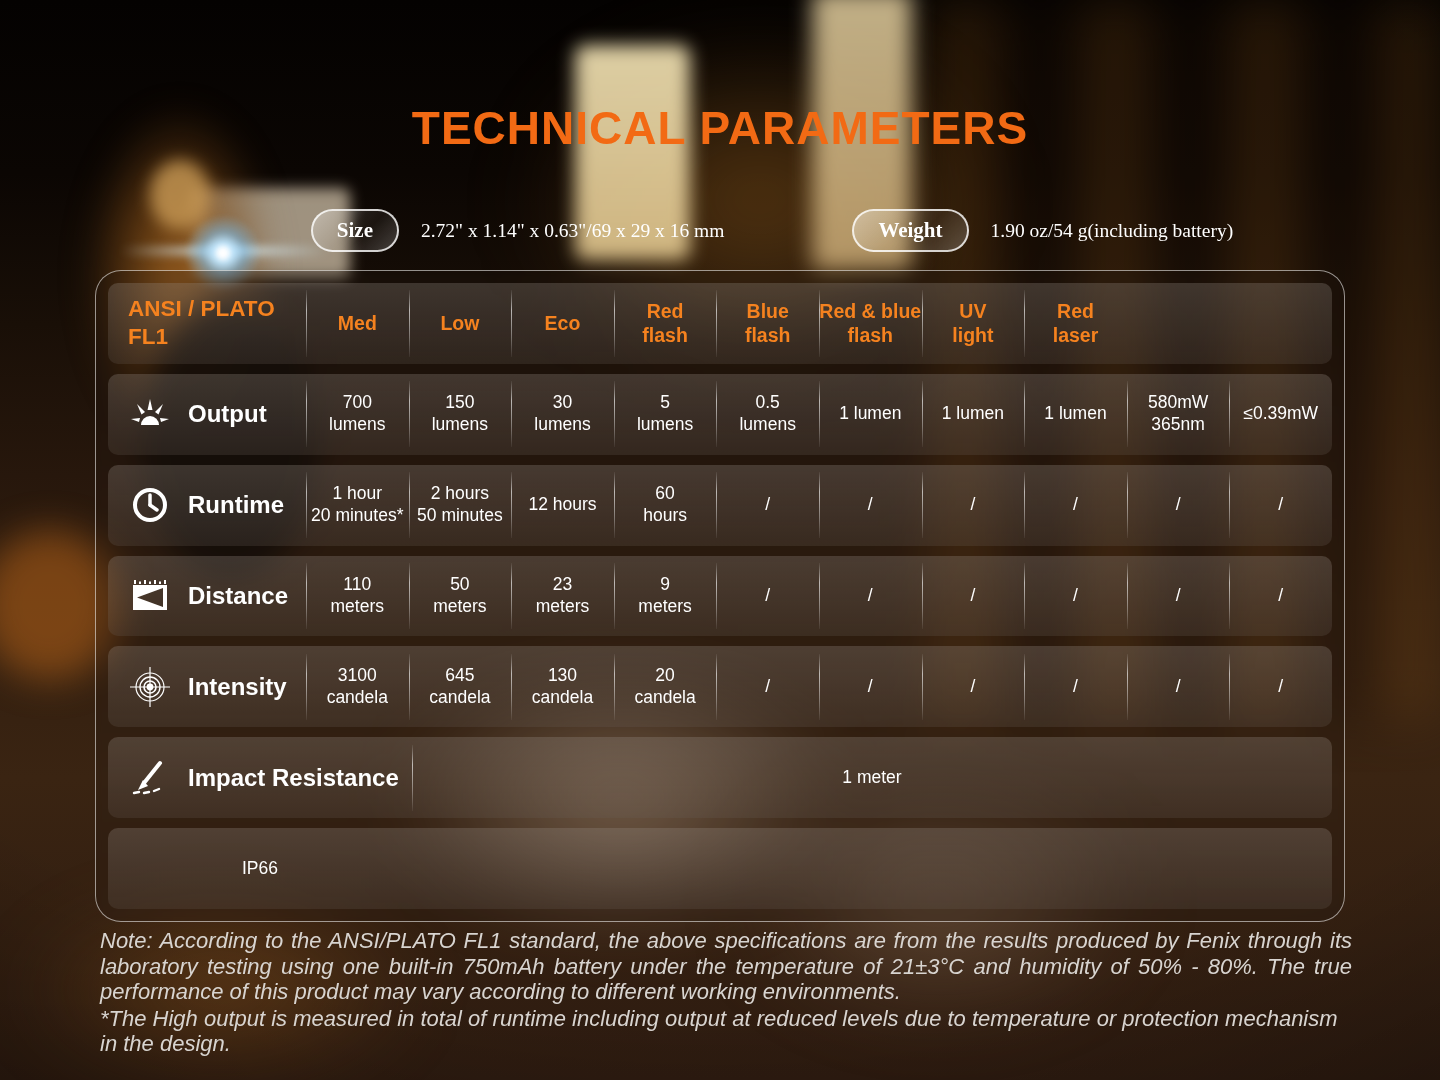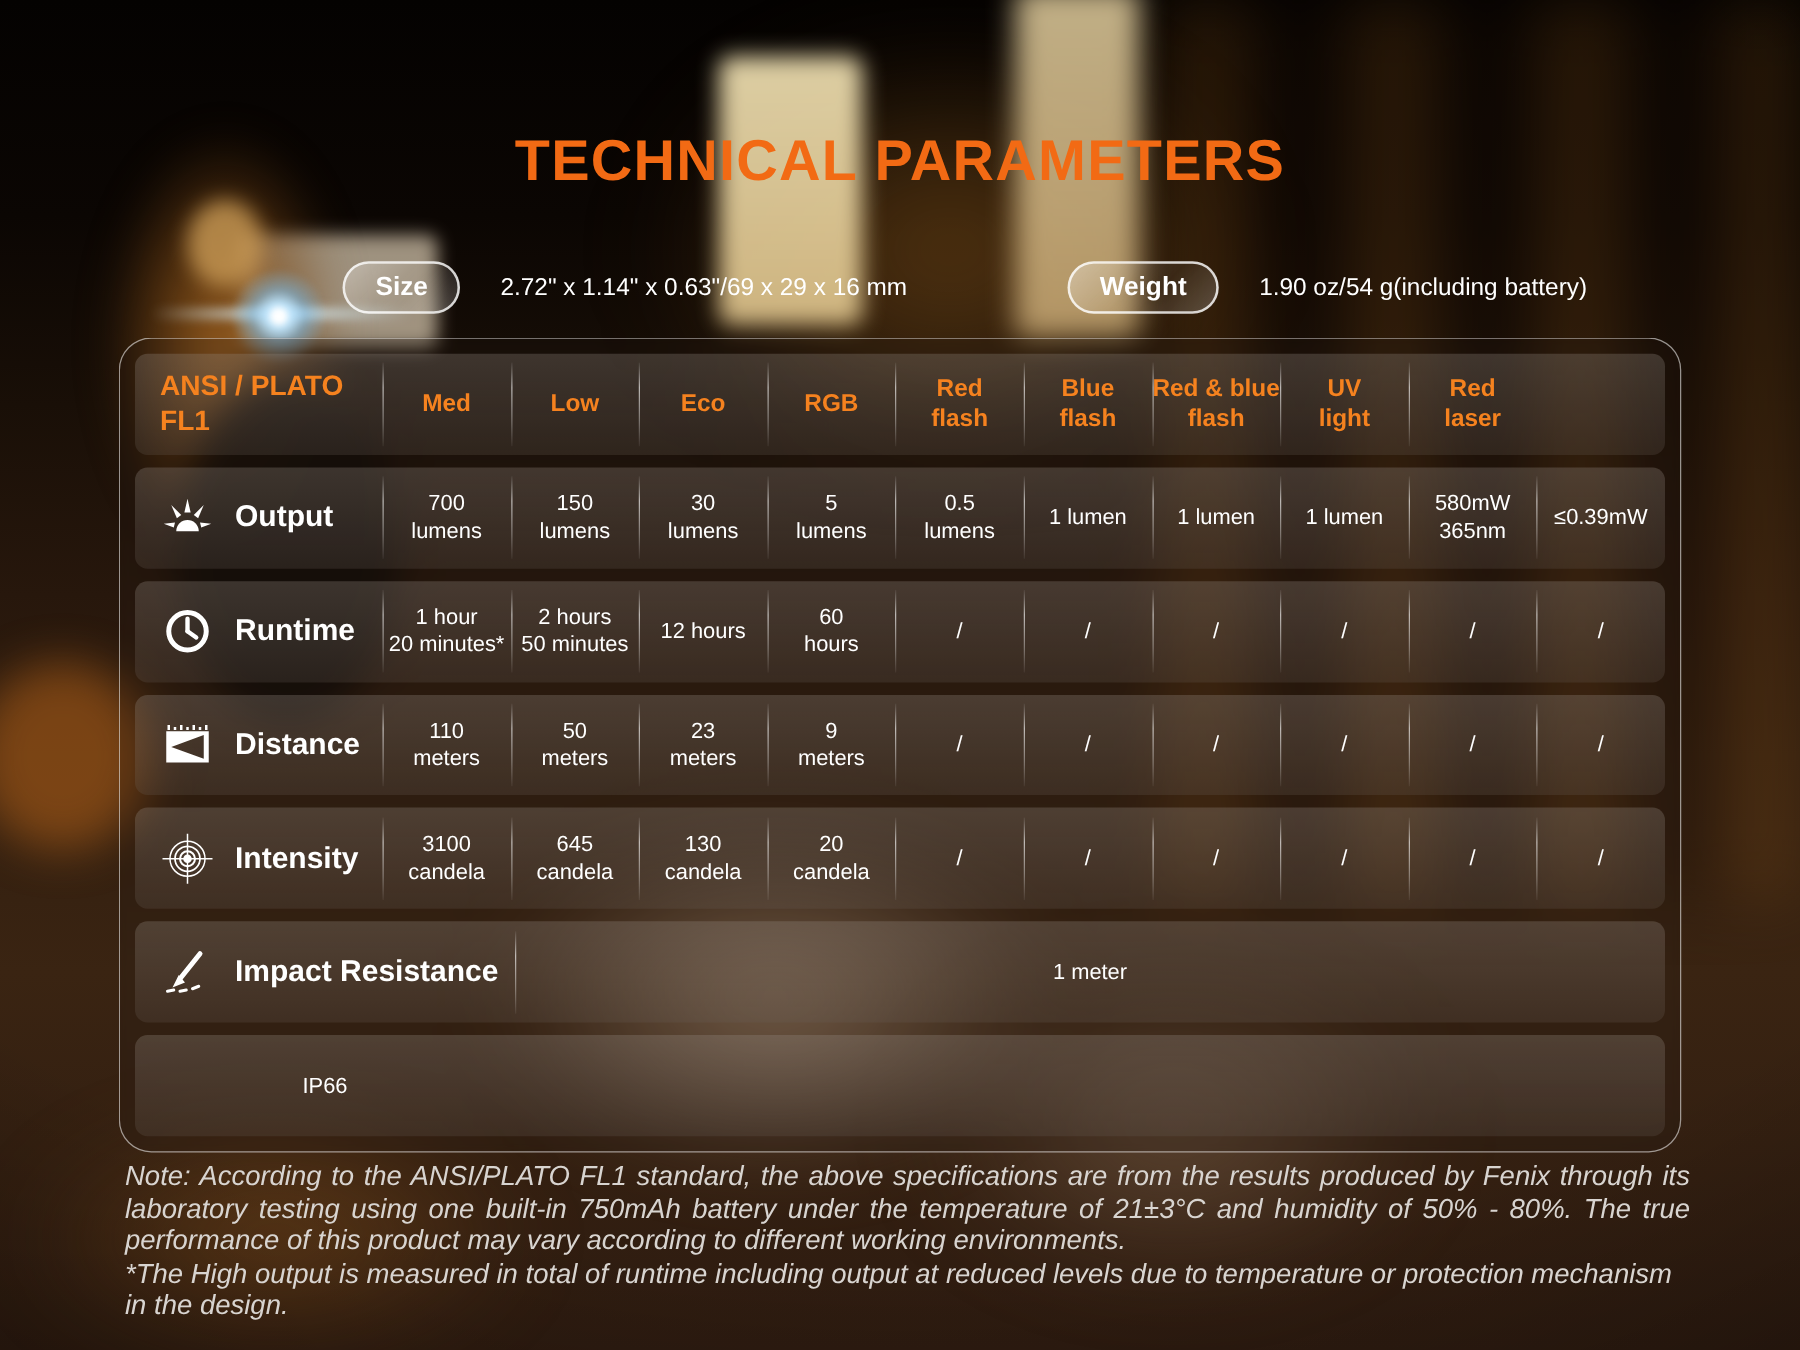--- a/index.html
+++ b/index.html
@@ -39,21 +39,21 @@
   .b-smoke{left:660px;top:730px;width:560px;height:340px;filter:blur(38px);
     background:radial-gradient(closest-side,rgba(165,135,108,.4),rgba(165,135,108,0) 75%);}
   .b-vignette{position:absolute;inset:0;
     background:radial-gradient(120% 95% at 50% 42%,rgba(0,0,0,0) 55%,rgba(0,0,0,.55) 100%);}
   
   .title{position:absolute;top:101px;left:0;width:100%;text-align:center;
     font-size:46px;font-weight:bold;letter-spacing:1px;color:#f26a14;}
   
   .meta{position:absolute;top:209px;left:0;width:100%;display:flex;justify-content:center;
     gap:128px;padding-left:104px;box-sizing:border-box;align-items:center;}
-  .meta-group{display:flex;align-items:center;gap:32px;}
+  .meta-group{display:flex;align-items:center;gap:22px;font-family:Liberation Serif, serif;}
   .pill{min-width:82px;text-align:center;padding:7px 24px;border-radius:23px;
     border:2px solid rgba(255,255,255,.8);color:#fff;font-weight:bold;font-size:21px;
     background:linear-gradient(135deg,rgba(255,255,255,.35) 0%,rgba(255,255,255,.08) 45%,rgba(255,255,255,.05) 60%,rgba(255,255,255,.22) 100%);
     box-sizing:border-box;}
   .meta-value{color:#fff;font-size:19.5px;}
   
   .panel{position:absolute;left:95px;top:270px;width:1250px;height:652px;box-sizing:border-box;
     border:1px solid rgba(255,255,255,.55);border-radius:26px;padding:12px;
     display:flex;flex-direction:column;gap:10px;
     background:rgba(30,22,16,.22);backdrop-filter:blur(3px);}
@@ -111,21 +111,20 @@
   </div>
 </div>
 
 <div class="panel">
 
   <div class="row header-row">
     <div class="cell label-cell">ANSI / PLATO FL1</div>
     <div class="cell">Med</div>
     <div class="cell">Low</div>
     <div class="cell">Eco</div>
-    <div class="cell">RGB</div>
     <div class="cell">Red
 flash</div>
     <div class="cell">Blue
 flash</div>
     <div class="cell">Red &amp; blue
 flash</div>
     <div class="cell">UV
 light</div>
     <div class="cell">Red
 laser</div>

